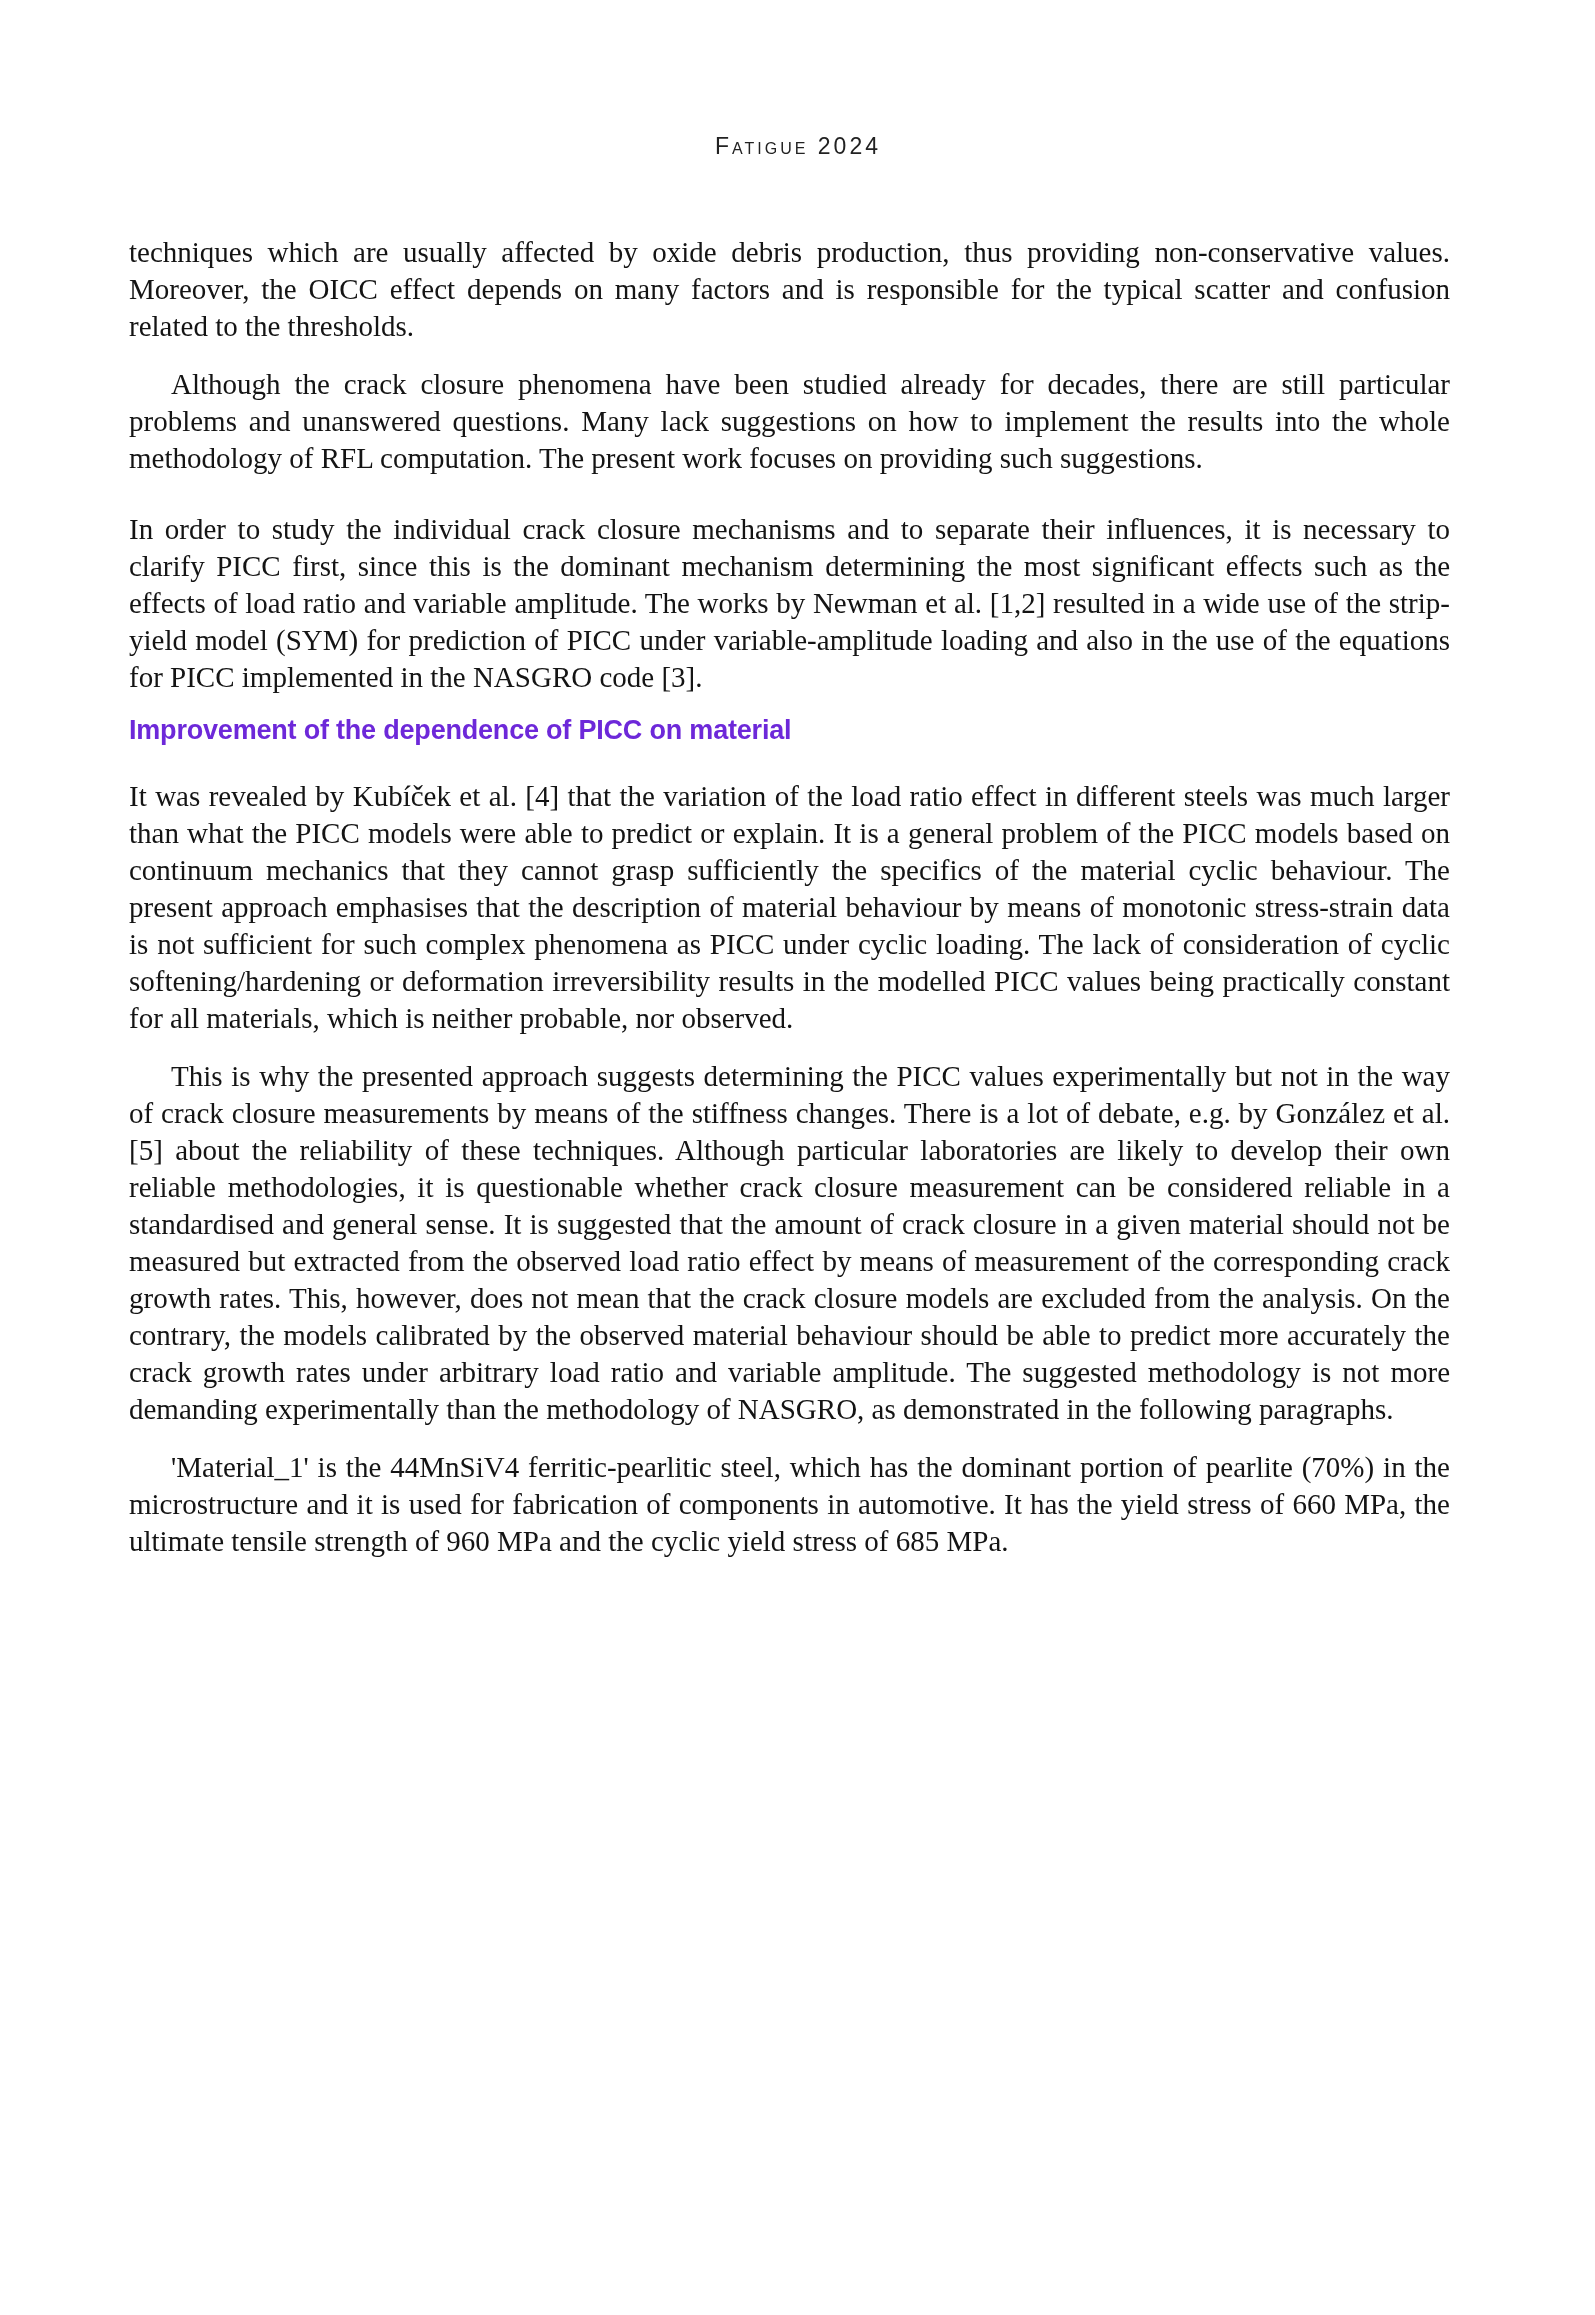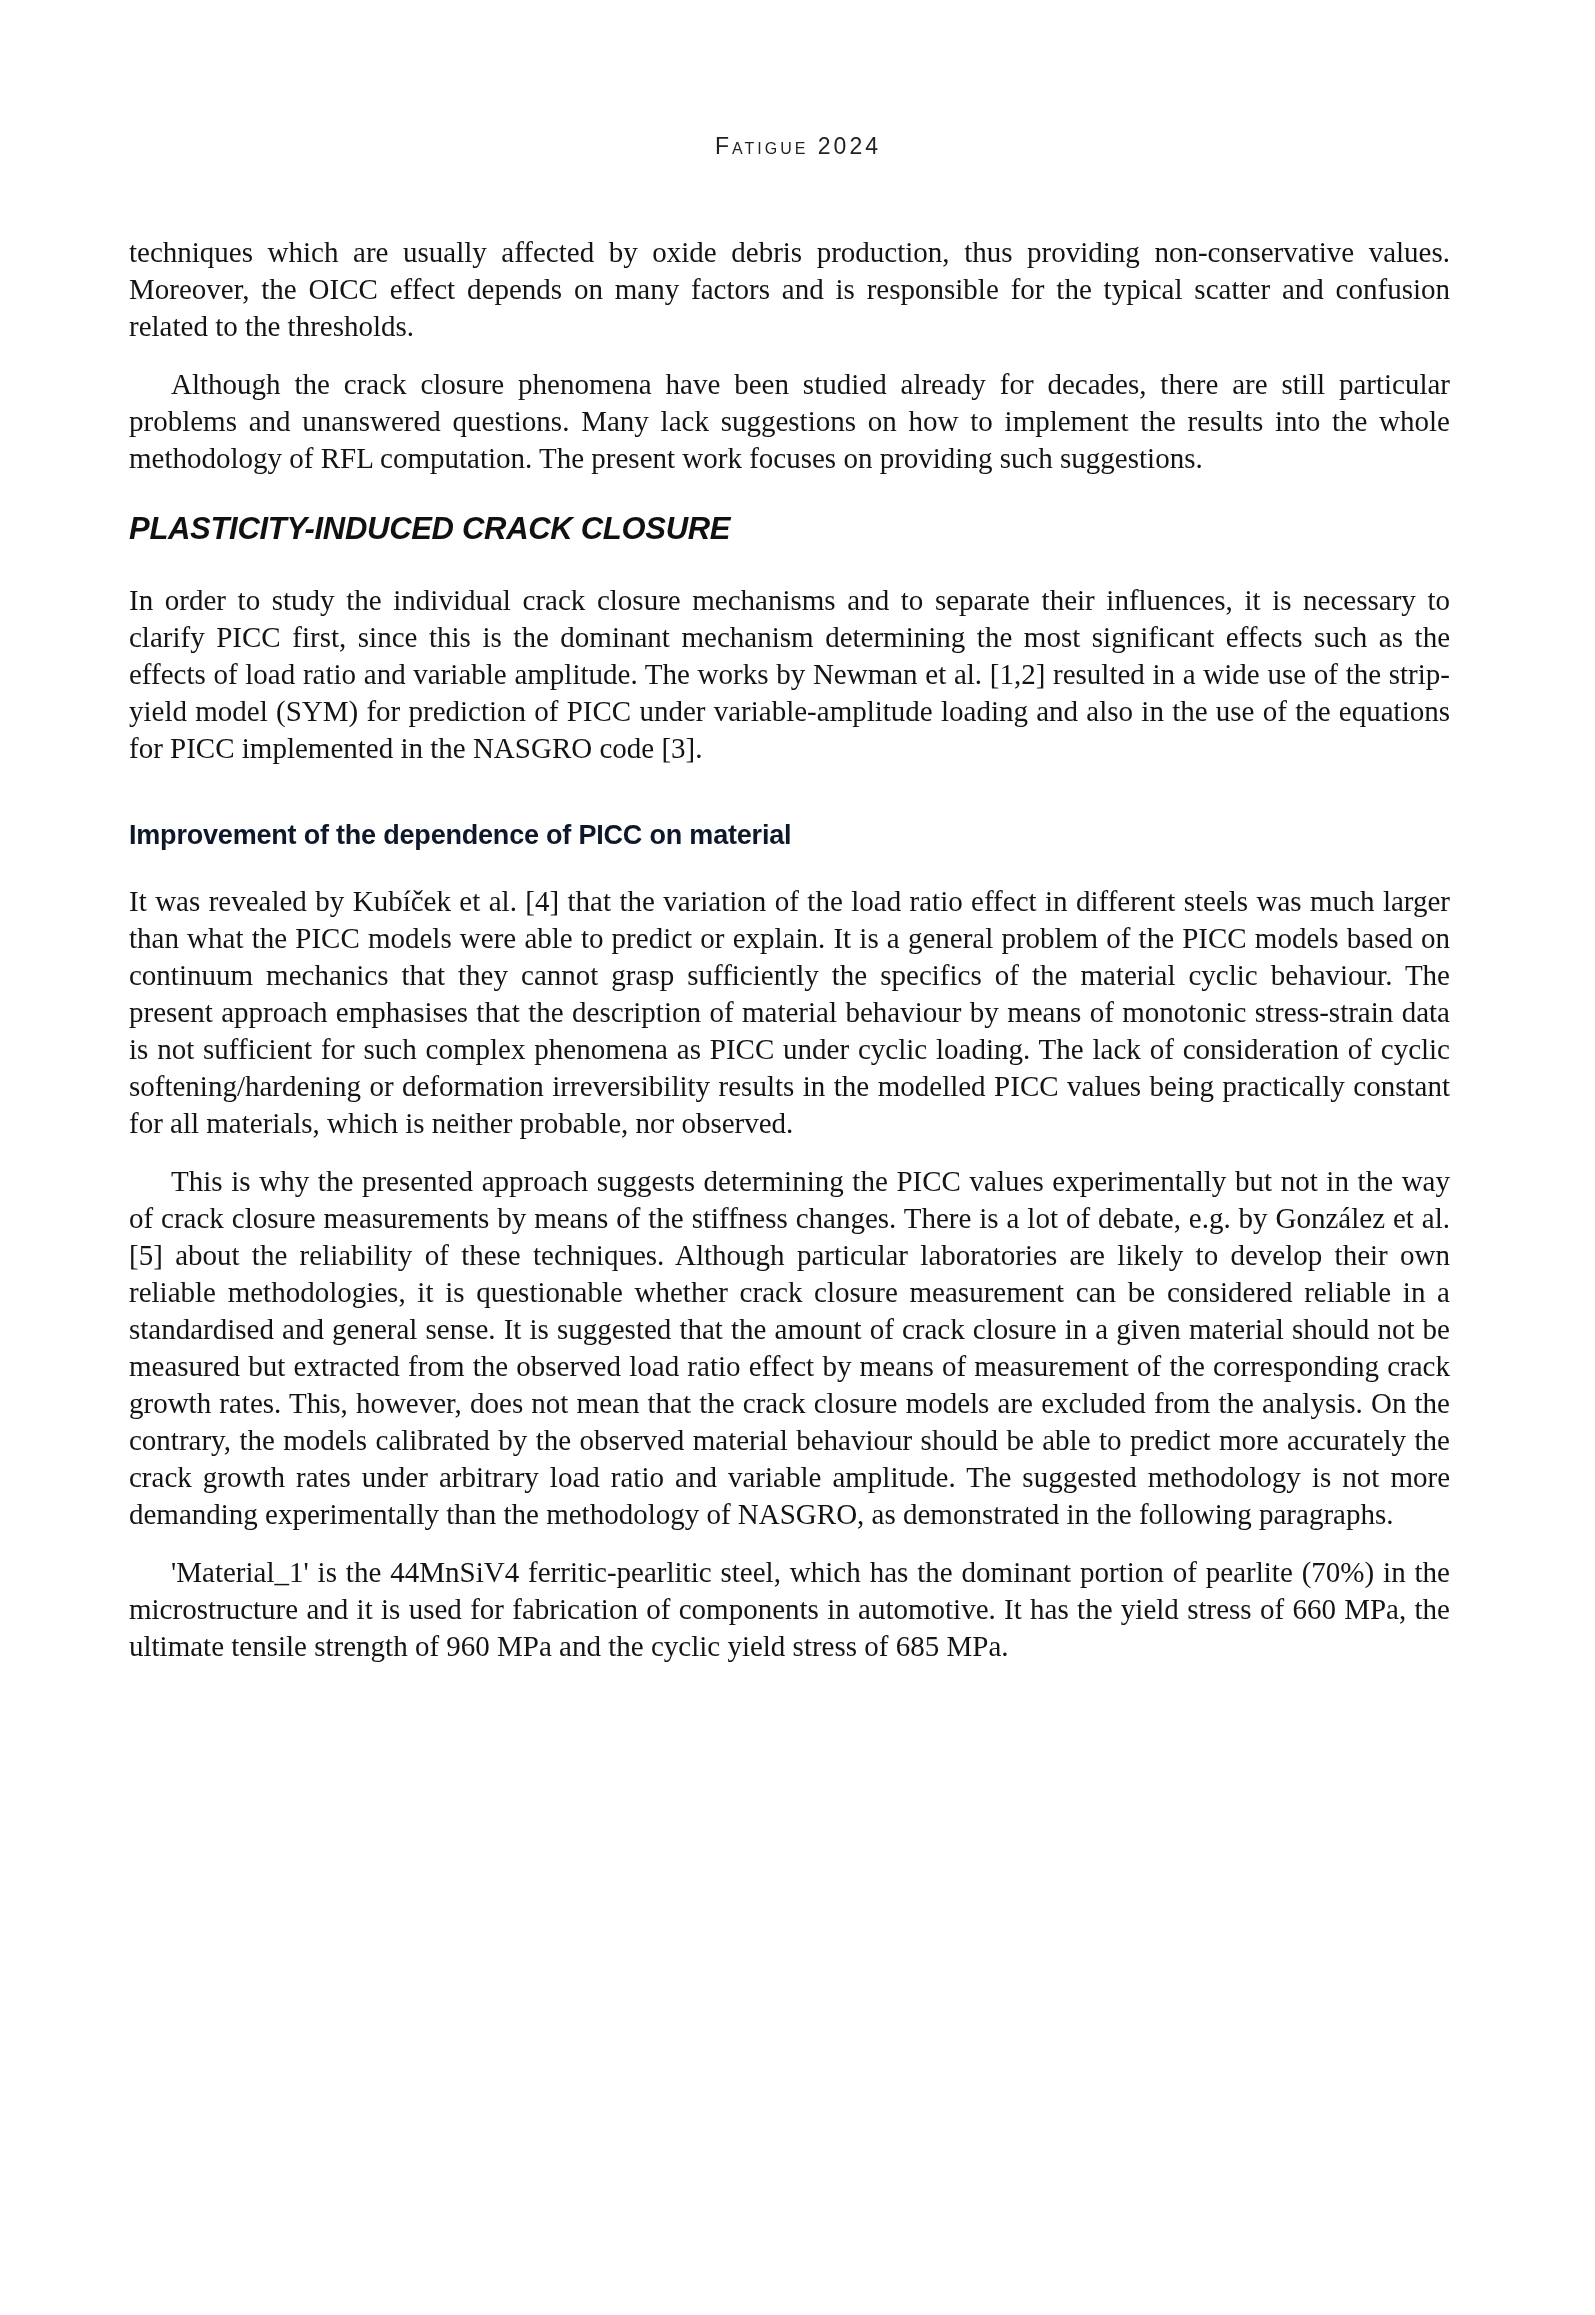--- a/index.html
+++ b/index.html
@@ -61,40 +61,39 @@
       margin: 33px 0 0 0;
       letter-spacing: -0.3px;
       color: #111;
     }
     .after-h1 { margin-top: 34px !important; }
     .h2 {
       font-family: "Liberation Sans", "DejaVu Sans", sans-serif;
       font-weight: bold;
       font-size: 27px;
       line-height: 36px;
-      margin: 50px 0 0 0;
+      margin: 16px 0 0 0;
       letter-spacing: -0.2px;
-      color: #0f172a;
+      color: #6d28d9;
     }
     .after-h2 { margin-top: 30px !important; }
   </style>
 </head>
 <body>
 
 <div class="page">
 
   <div class="running-header">Fatigue 2024</div>
 
   <div class="content">
 
     <p>techniques which are usually affected by oxide debris production, thus providing non-conservative values. Moreover, the OICC effect depends on many factors and is responsible for the typical scatter and confusion related to the thresholds.</p>
 
     <p class="indent gap-para">Although the crack closure phenomena have been studied already for decades, there are still particular problems and unanswered questions. Many lack suggestions on how to implement the results into the whole methodology of RFL computation. The present work focuses on providing such suggestions.</p>
 
-    <h1 class="h1">PLASTICITY-INDUCED CRACK CLOSURE</h1>
 
     <p class="after-h1">In order to study the individual crack closure mechanisms and to separate their influences, it is necessary to clarify PICC first, since this is the dominant mechanism determining the most significant effects such as the effects of load ratio and variable amplitude. The works by Newman et al. [1,2] resulted in a wide use of the strip-yield model (SYM) for prediction of PICC under variable-amplitude loading and also in the use of the equations for PICC implemented in the NASGRO code [3].</p>
 
     <h2 class="h2">Improvement of the dependence of PICC on material</h2>
 
     <p class="after-h2">It was revealed by Kubíček et al. [4] that the variation of the load ratio effect in different steels was much larger than what the PICC models were able to predict or explain. It is a general problem of the PICC models based on continuum mechanics that they cannot grasp sufficiently the specifics of the material cyclic behaviour. The present approach emphasises that the description of material behaviour by means of monotonic stress-strain data is not sufficient for such complex phenomena as PICC under cyclic loading. The lack of consideration of cyclic softening/hardening or deformation irreversibility results in the modelled PICC values being practically constant for all materials, which is neither probable, nor observed.</p>
 
     <p class="indent gap-para">This is why the presented approach suggests determining the PICC values experimentally but not in the way of crack closure measurements by means of the stiffness changes. There is a lot of debate, e.g. by González et al. [5] about the reliability of these techniques. Although particular laboratories are likely to develop their own reliable methodologies, it is questionable whether crack closure measurement can be considered reliable in a standardised and general sense. It is suggested that the amount of crack closure in a given material should not be measured but extracted from the observed load ratio effect by means of measurement of the corresponding crack growth rates. This, however, does not mean that the crack closure models are excluded from the analysis. On the contrary, the models calibrated by the observed material behaviour should be able to predict more accurately the crack growth rates under arbitrary load ratio and variable amplitude. The suggested methodology is not more demanding experimentally than the methodology of NASGRO, as demonstrated in the following paragraphs.</p>
 
 

